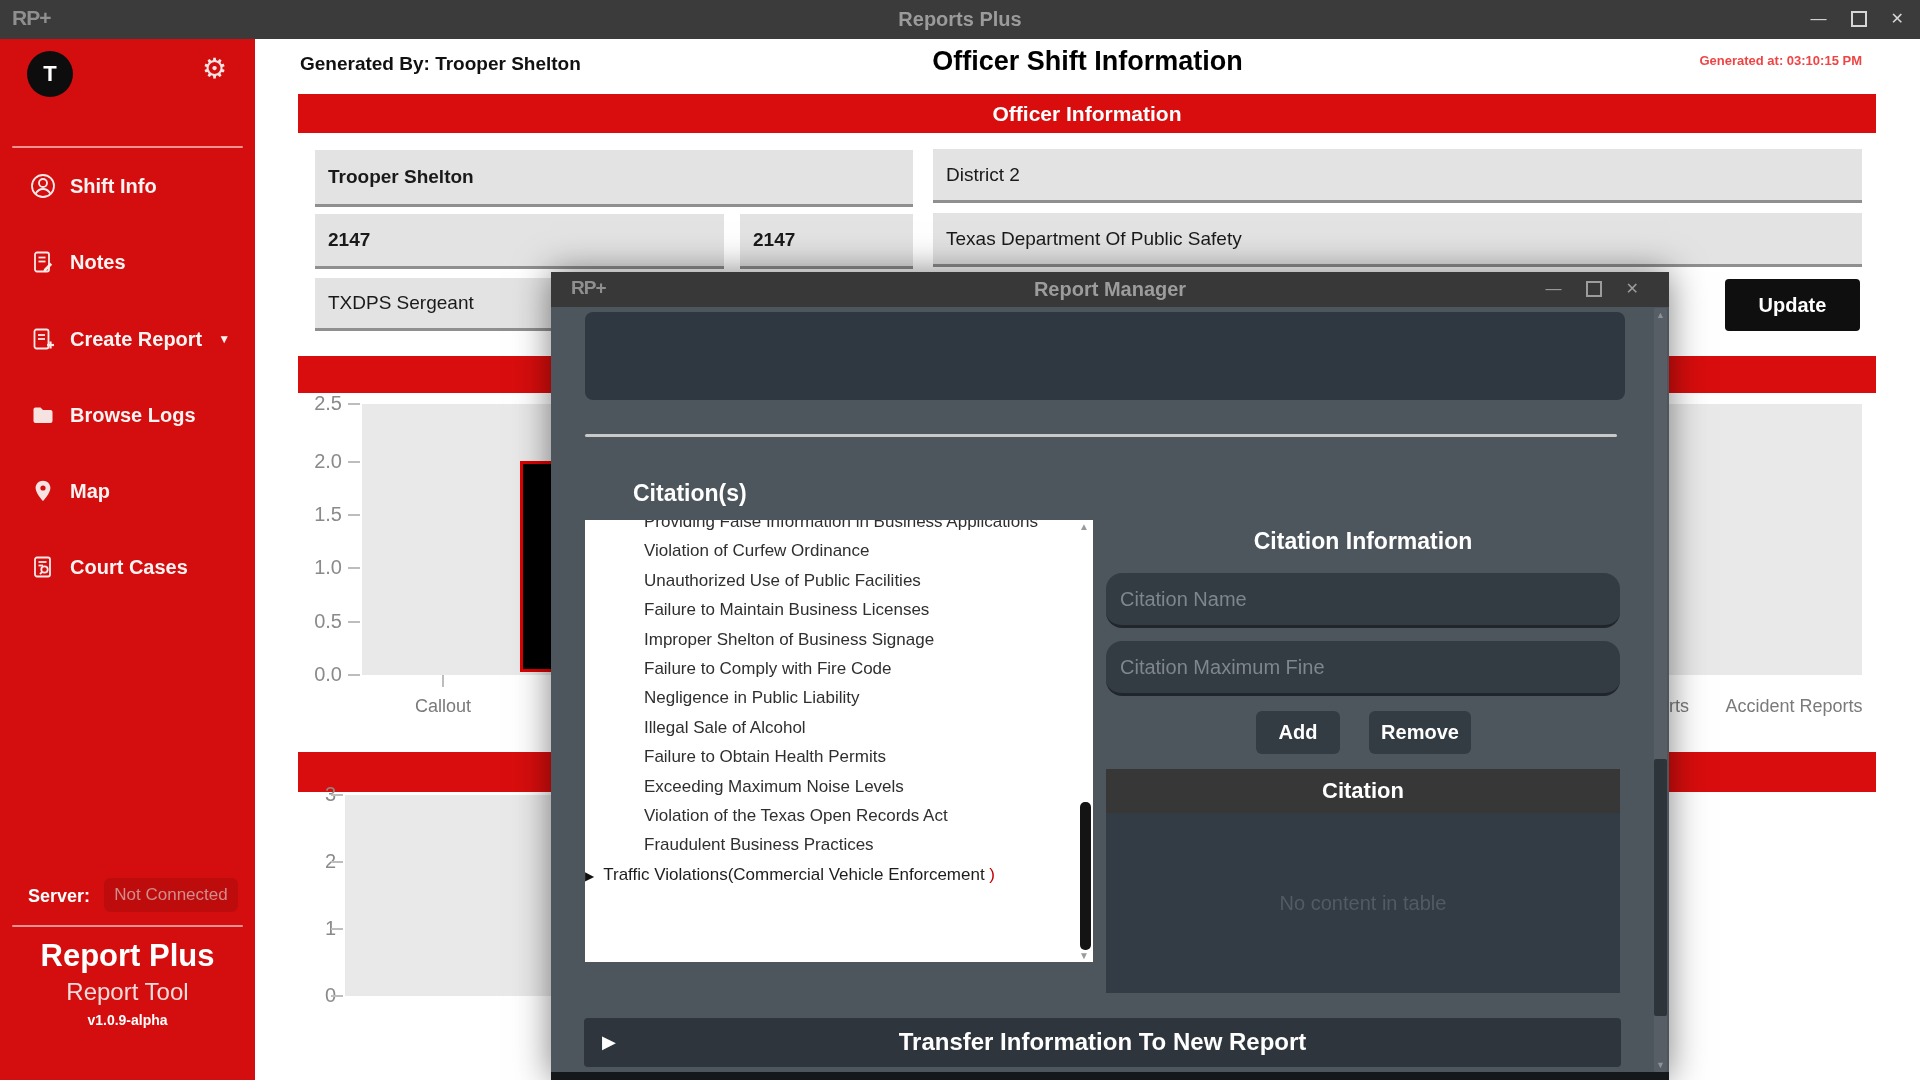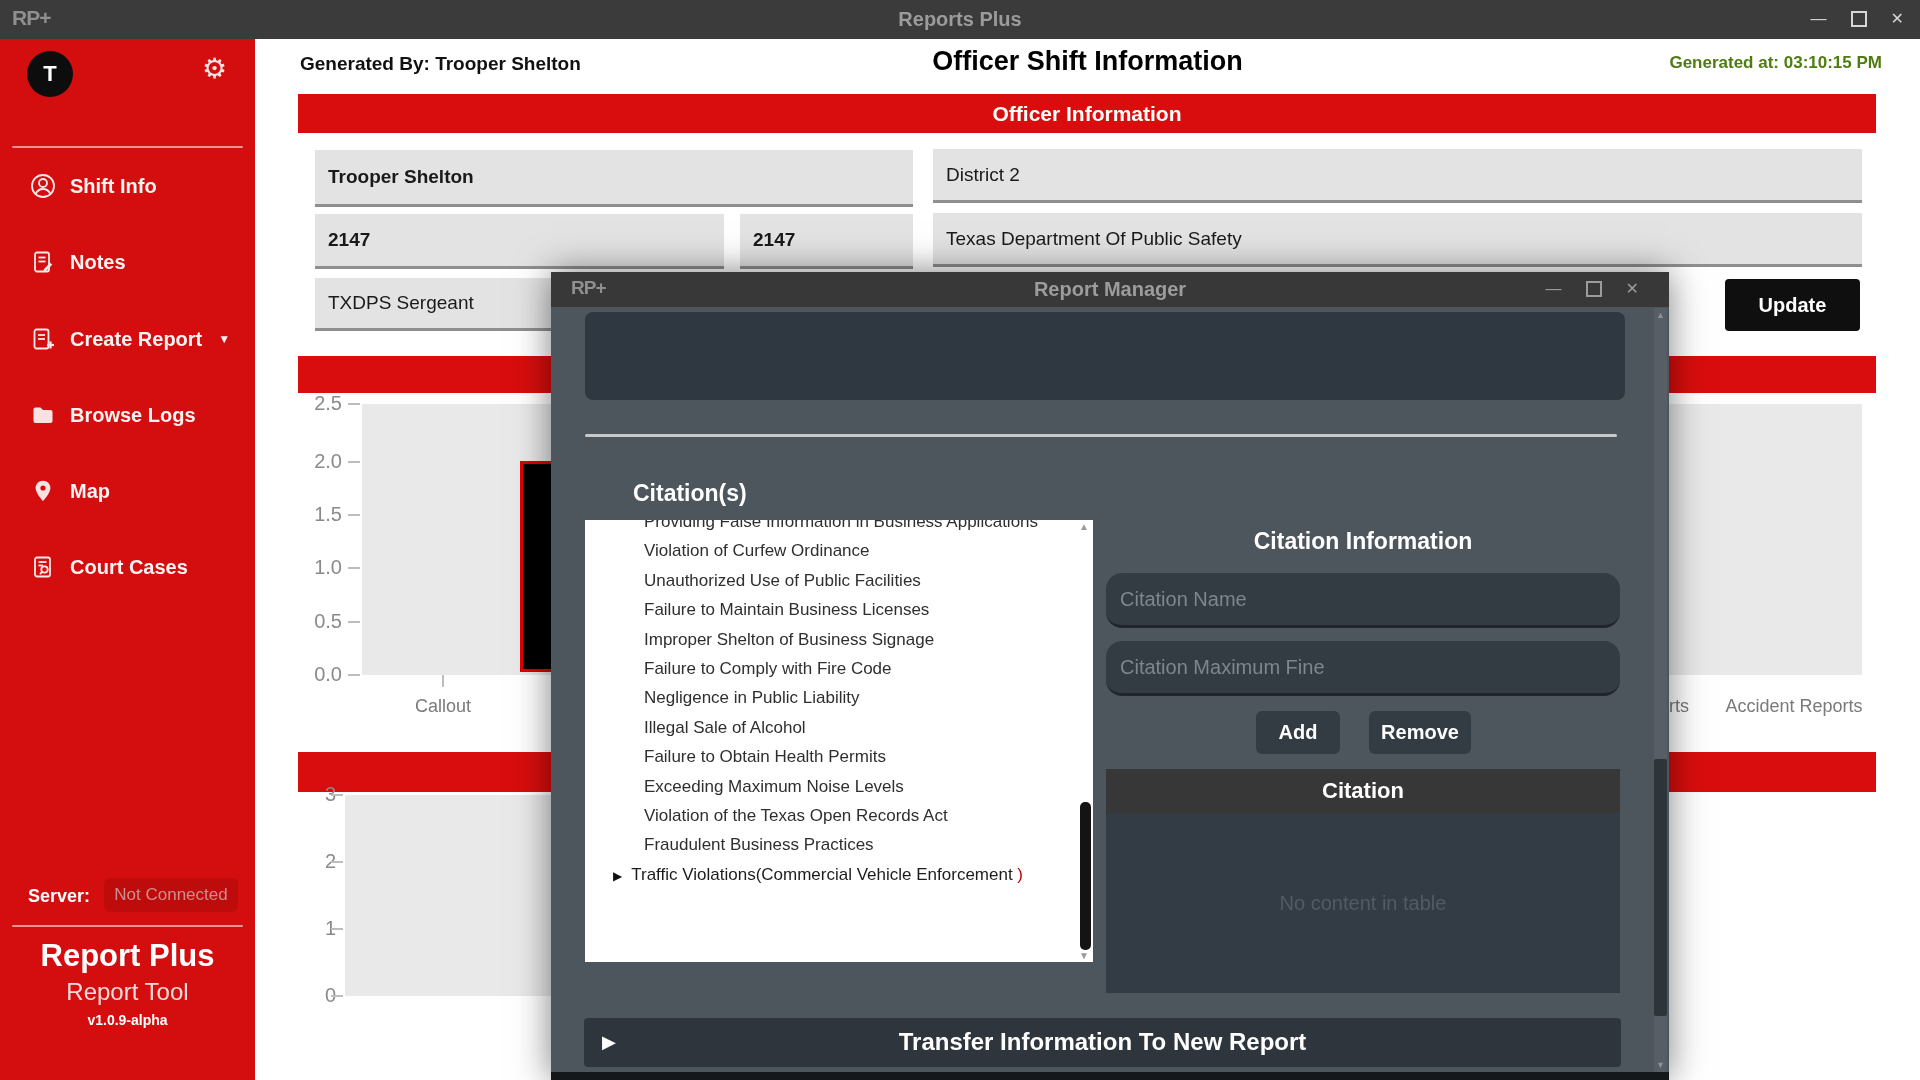--- a/index.html
+++ b/index.html
@@ -23,21 +23,21 @@
   .ddarrow{font-size:12px;margin-left:16px;color:#fdf3f3;}
   .server-label{left:28px;top:847px;color:#ffffff;font-size:18px;font-weight:800;}
   .server-status{left:104px;top:839px;width:134px;height:34px;background:rgba(0,0,0,.10);border-radius:6px;
     color:#cf8d8d;font-size:17px;display:flex;align-items:center;justify-content:center;}
   .brand-title{left:0;top:899px;width:255px;text-align:center;color:#ffffff;font-size:31px;font-weight:800;}
   .brand-sub{left:0;top:939px;width:255px;text-align:center;color:#f2dcdc;font-size:24px;font-weight:400;}
   .brand-ver{left:0;top:973px;width:255px;text-align:center;color:#ffffff;font-size:14px;font-weight:700;}
   
   .gen-by{left:300px;top:53px;color:#111;font-size:19px;font-weight:700;}
   .page-title{left:255px;top:46px;width:1665px;text-align:center;color:#000;font-size:27px;font-weight:800;}
-  .gen-at{right:38px;top:53px;color:#4d7c0f;font-size:17px;font-weight:700;}
+  .gen-at{right:58px;top:53px;color:#ef4444;font-size:13px;font-weight:700;}
   .banner{background:#d90d0d;color:#fff;display:flex;align-items:center;justify-content:center;
     font-size:21px;font-weight:700;}
   
   .field{background:#e3e3e3;border-bottom:3px solid #8f8f8f;display:flex;align-items:center;
     padding-left:13px;font-size:19px;color:#1a1a1a;box-sizing:border-box;}
   .field.b{font-weight:700;}
   .update-btn{left:1725px;top:279px;width:135px;height:52px;background:#0f0f0f;color:#fff;border-radius:4px;
     font-size:20px;font-weight:700;display:flex;align-items:center;justify-content:center;cursor:pointer;}
   
   .plot{background:#e9e9e9;}
@@ -50,21 +50,21 @@
   .modal-titlebar{left:0;top:0;width:1118px;height:35px;background:#383838;}
   .modal-logo{left:20px;top:5px;color:#8f8f8f;font-size:19px;font-weight:800;letter-spacing:-1px;}
   .modal-title{left:0;top:6px;width:1118px;text-align:center;color:#9c9c9c;font-size:20px;font-weight:700;}
   .modalctl{right:30px;top:7px;color:#9c9c9c;}
   .notes-area{left:34px;top:40px;width:1036px;height:84px;background:#2f3740;border-radius:8px;border:none;resize:none;}
   .mdivider{left:34px;top:162px;width:1032px;height:3px;background:#c9c9c9;border-radius:2px;}
   .cit-heading{left:82px;top:208px;color:#fff;font-size:23px;font-weight:800;}
   .cit-list{left:34px;top:248px;width:508px;height:442px;background:#fff;overflow:hidden;}
   .cit-item{padding-left:59px;font-size:17px;color:#2f2f2f;line-height:29.4px;white-space:nowrap;cursor:default;}
   .cit-item:first-child{margin-top:-13px;}
-  .tree-item{padding-left:28px;font-size:17px;color:#1d1d1d;line-height:30px;white-space:nowrap;cursor:default;}
+  .tree-item{font-size:17px;color:#1d1d1d;line-height:30px;white-space:nowrap;cursor:default;}
   .tree-item .arr{font-size:12px;margin-right:9px;color:#111;}
   .tree-item .red{color:#c40000;}
   .list-scroll-up{right:4px;top:1px;color:#9a9a9a;font-size:10px;}
   .list-scroll-down{right:4px;bottom:1px;color:#9a9a9a;font-size:10px;}
   .list-thumb{right:2px;top:282px;width:11px;height:148px;background:#141414;border-radius:5px;}
   .ci-heading{left:555px;top:256px;width:514px;text-align:center;color:#fff;font-size:23px;font-weight:800;}
   .dk-input{position:absolute;background:#333b43;border:none;border-bottom:3px solid #20262c;border-radius:16px;
     color:#e8e8e8;font-size:20px;padding-left:14px;box-sizing:border-box;font-family:"Liberation Sans",sans-serif;outline:none;}
   .dk-input::placeholder{color:#7f868d;}
   .dk-btn{position:absolute;background:#333b43;border-radius:6px;color:#fff;font-size:20px;font-weight:600;

